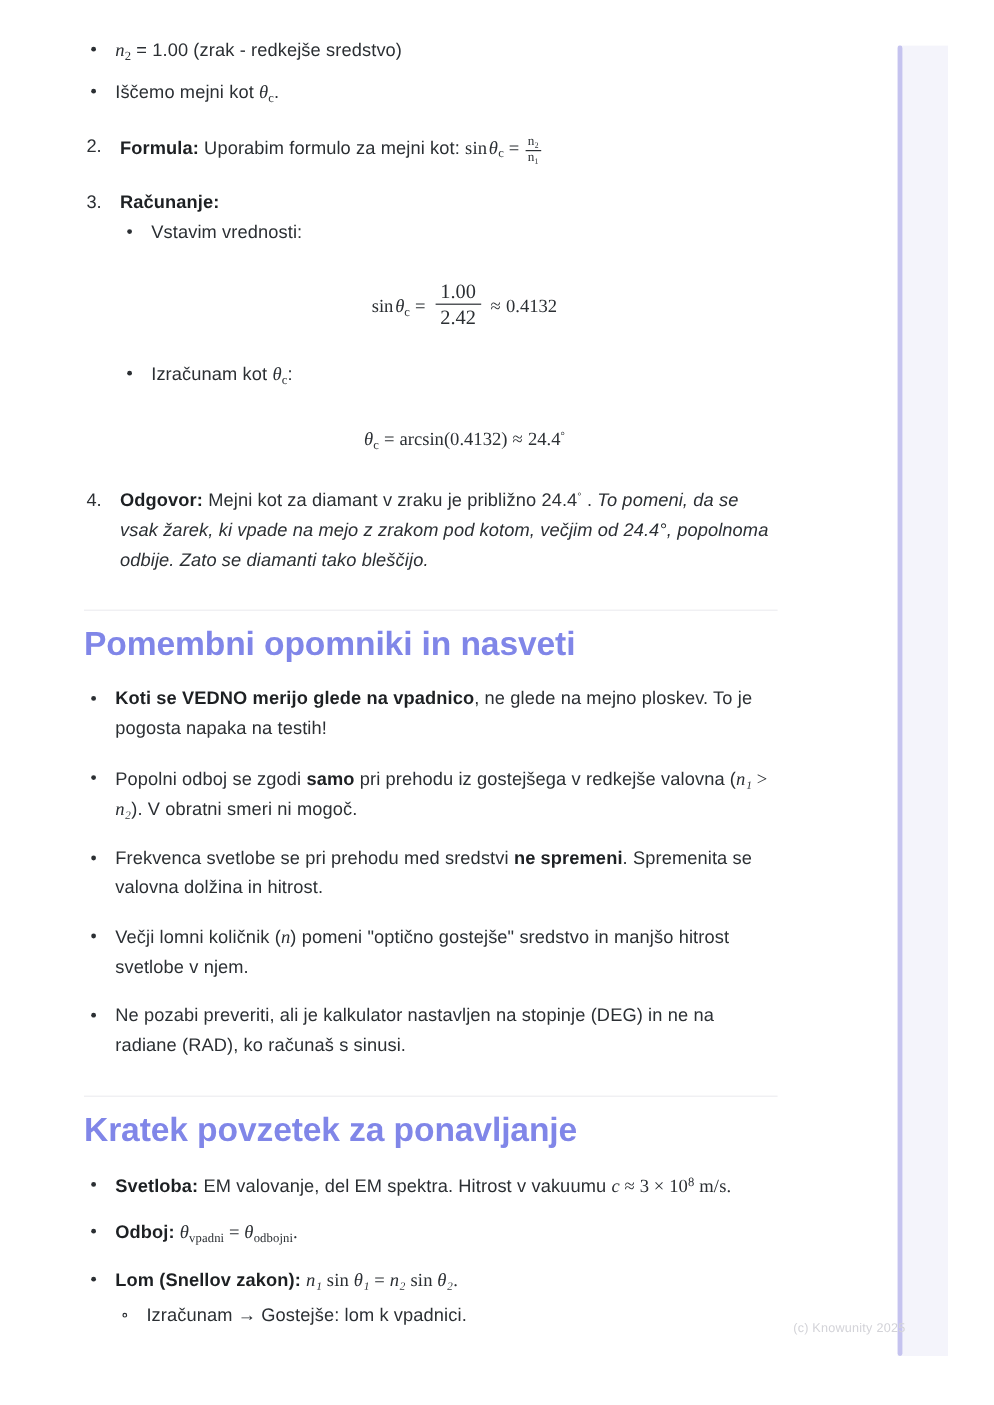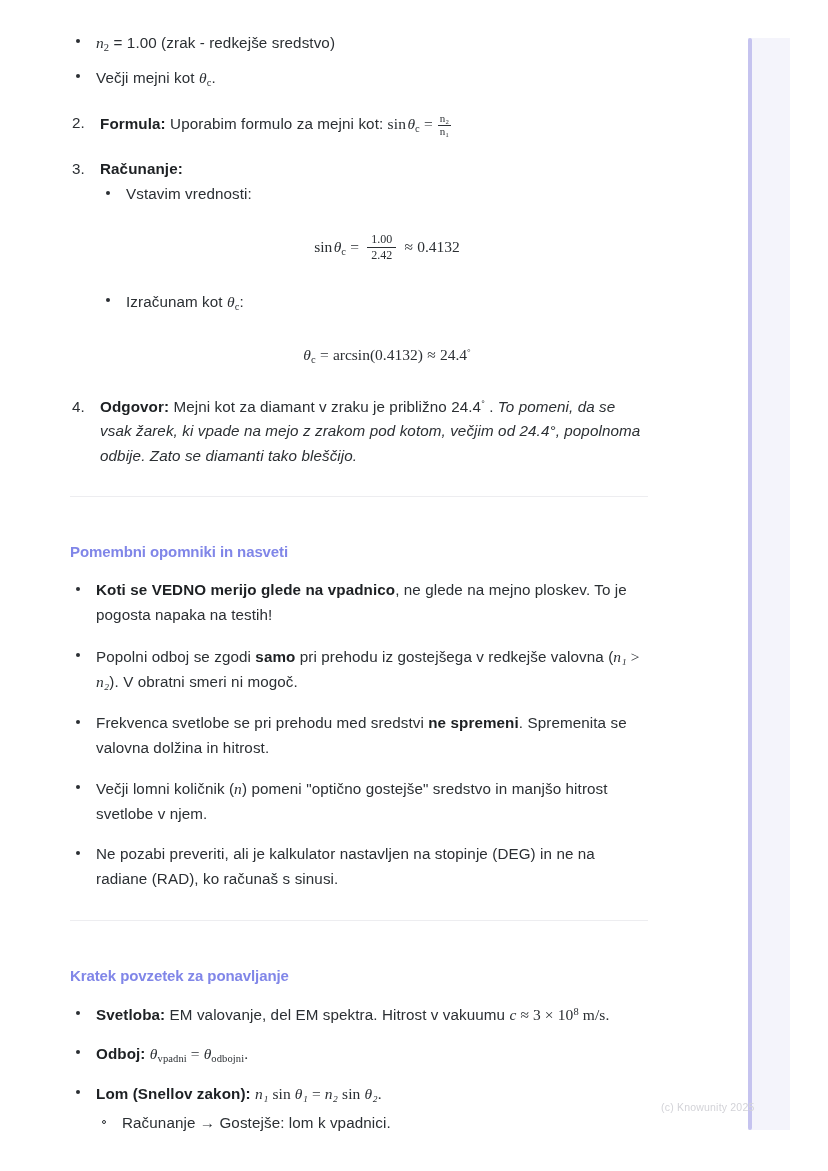--- a/index.html
+++ b/index.html
@@ -174,35 +174,35 @@
     font-family: "Liberation Serif", "DejaVu Serif", serif;
     font-size: 17px;
     color: #2b2f33;
   }
   .display-eq .bigfrac {
     display: inline-block;
     vertical-align: -0.62em;
     text-align: center;
     line-height: 1.14;
     margin: 0 4px;
-    font-size: 12px;
+    font-size: 17px;
   }
   .display-eq .bigfrac .num { display: block; padding: 0 4px 1px; }
   .display-eq .bigfrac .den { display: block; padding: 1px 4px 0; border-top: 1.2px solid #2b2f33; }
 
   
   .answer-body { text-align: justify; }
   .answer-body i, .answer-body em { font-style: italic; }
 
   
   h2.section-title {
-    font-size: 15px;
+    font-size: 28px;
     font-weight: 700;
     color: #8086e8;
-    margin: 46px 0 18px 0;
+    margin: 12px 0 18px 0;
     letter-spacing: -0.1px;
   }
 
   
   hr.rule {
     border: none;
     border-top: 1px solid #ededf0;
     margin: 28px 0 0 0;
   }
 
@@ -225,21 +225,21 @@
 <div class="side-rail-line"></div>
 
 <div class="page">
   <div class="content">
 
     <ul class="bul tight" style="margin-bottom:20px;">
       <li>
         <span class="t"><span class="m">n<sub>2</sub></span><span> = 1.00 (zrak - redkejše sredstvo)</span></span>
       </li>
       <li>
-        <span class="t"><span>Večji mejni kot </span><span class="m"><span>θ</span><sub>c</sub></span><span>.</span></span>
+        <span class="t"><span>Iščemo mejni kot </span><span class="m"><span>θ</span><sub>c</sub></span><span>.</span></span>
       </li>
     </ul>
 
     <ol class="steps" style="margin-bottom:20px;">
       <li>
         <span class="num-marker">2.</span>
         <span class="t"><b>Formula:</b><span> Uporabim formulo za mejni kot: </span><span class="mr"><span>sin</span> <span class="m"><span>θ</span><sub>c</sub></span> <span>=</span> <span class="frac"><span class="num">n₂</span><span class="den">n₁</span></span></span></span>
       </li>
     </ol>
 
@@ -317,21 +317,21 @@
 
       <li style="margin-bottom:14px;">
         <span class="t"><b>Odboj:</b> <span class="m"><span>θ</span><sub>vpadni</sub></span><span class="mr"> = </span><span class="m"><span>θ</span><sub>odbojni</sub></span><span class="mr">.</span></span>
       </li>
 
       <li style="margin-bottom:0;">
         <span class="t"><b>Lom (Snellov zakon):</b> <span class="m">n₁</span><span class="mr"> sin </span><span class="m">θ₁</span><span class="mr"> = </span><span class="m">n₂</span><span class="mr"> sin </span><span class="m">θ₂</span><span class="mr">.</span></span>
 
         <ul class="hollow">
           <li>
-            <span class="t">Računanje → Gostejše: lom k vpadnici.</span>
+            <span class="t">Izračunam → Gostejše: lom k vpadnici.</span>
           </li>
         </ul>
       </li>
     </ul>
 
   </div>
 </div>
 
 <div class="watermark">(c) Knowunity 2025</div>
 

